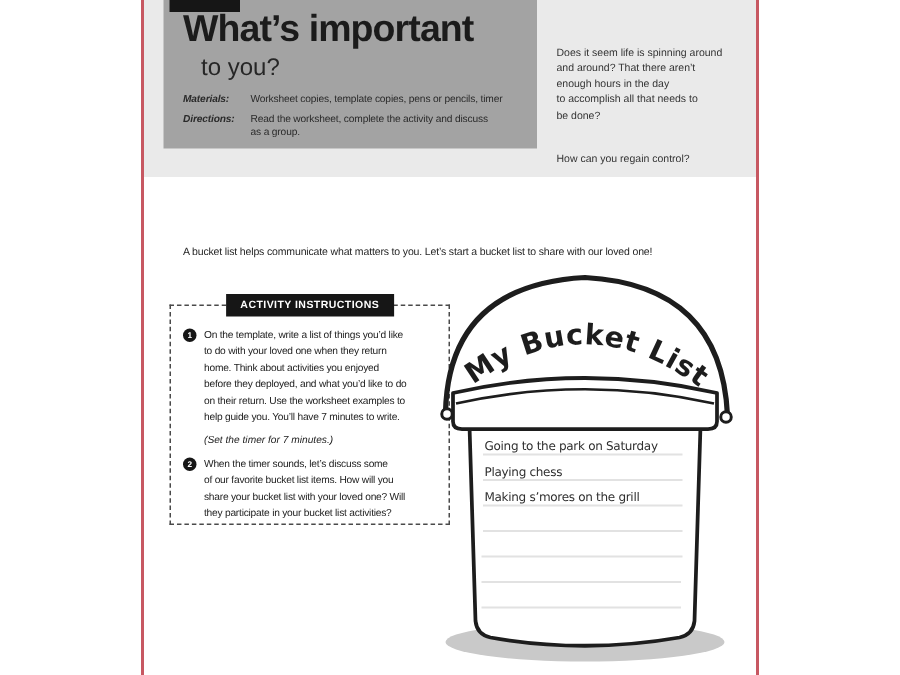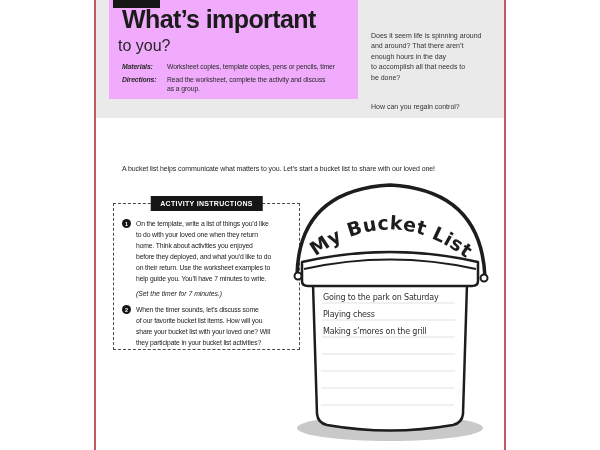--- a/index.html
+++ b/index.html
@@ -4,24 +4,24 @@
 <style>
   html,body{margin:0;padding:0;background:#fff;}
   .canvas{
     position:relative;width:600px;height:450px;background:#ffffff;overflow:hidden;
     font-family:"Liberation Sans",sans-serif;color:#1d1d1d;
   }
   .gray-band{position:absolute;left:96px;top:0;width:408px;height:118px;background:#eaeaea;}
   .rule{position:absolute;top:0;width:2px;height:450px;background:#c75862;}
   .rule.left{left:94px;}
   .rule.right{left:504px;}
-  .title-card{position:absolute;left:109px;top:0;width:249px;height:99px;background:#f0abfc;}
+  .title-card{position:absolute;left:109px;top:0;width:249px;height:99px;background:#a3a3a3;}
   .cutoff-label{position:absolute;left:4px;top:0;width:47px;height:8px;background:#161616;}
   .page-title{position:absolute;left:13px;top:5px;font-size:25px;font-weight:700;letter-spacing:-0.6px;color:#1b1b1b;white-space:nowrap;}
-  .page-subtitle{position:absolute;left:9px;top:37px;font-size:16px;font-weight:400;color:#262626;text-align:center;}
+  .page-subtitle{position:absolute;left:25px;top:37px;font-size:16px;font-weight:400;color:#262626;text-align:center;}
   .meta-row{position:absolute;left:13px;display:flex;font-size:6.8px;line-height:9px;color:#2a2a2a;letter-spacing:-0.1px;}
   .meta-row .lbl{width:45px;font-weight:700;font-style:italic;flex:0 0 45px;}
   .meta-row .val{white-space:pre-line;width:190px;}
   .materials{top:62px;}
   .directions{top:75px;}
   .intro-q{position:absolute;left:371px;top:20px;width:132px;font-size:7px;line-height:10.5px;color:#333;white-space:pre-line;}
   .intro-q .q2{margin-top:8px;}
   .lead-heading{position:absolute;left:122px;top:127px;width:380px;font-size:10.5px;font-weight:700;letter-spacing:-0.3px;line-height:14.5px;color:#1b1b1b;white-space:pre-line;}
   .lead-sub{position:absolute;left:122px;top:165px;width:380px;font-size:7px;letter-spacing:-0.1px;color:#262626;}
   .instr-box{position:absolute;left:113px;top:203px;width:187px;height:147px;border:1px dashed #4a4a4a;box-sizing:border-box;}

